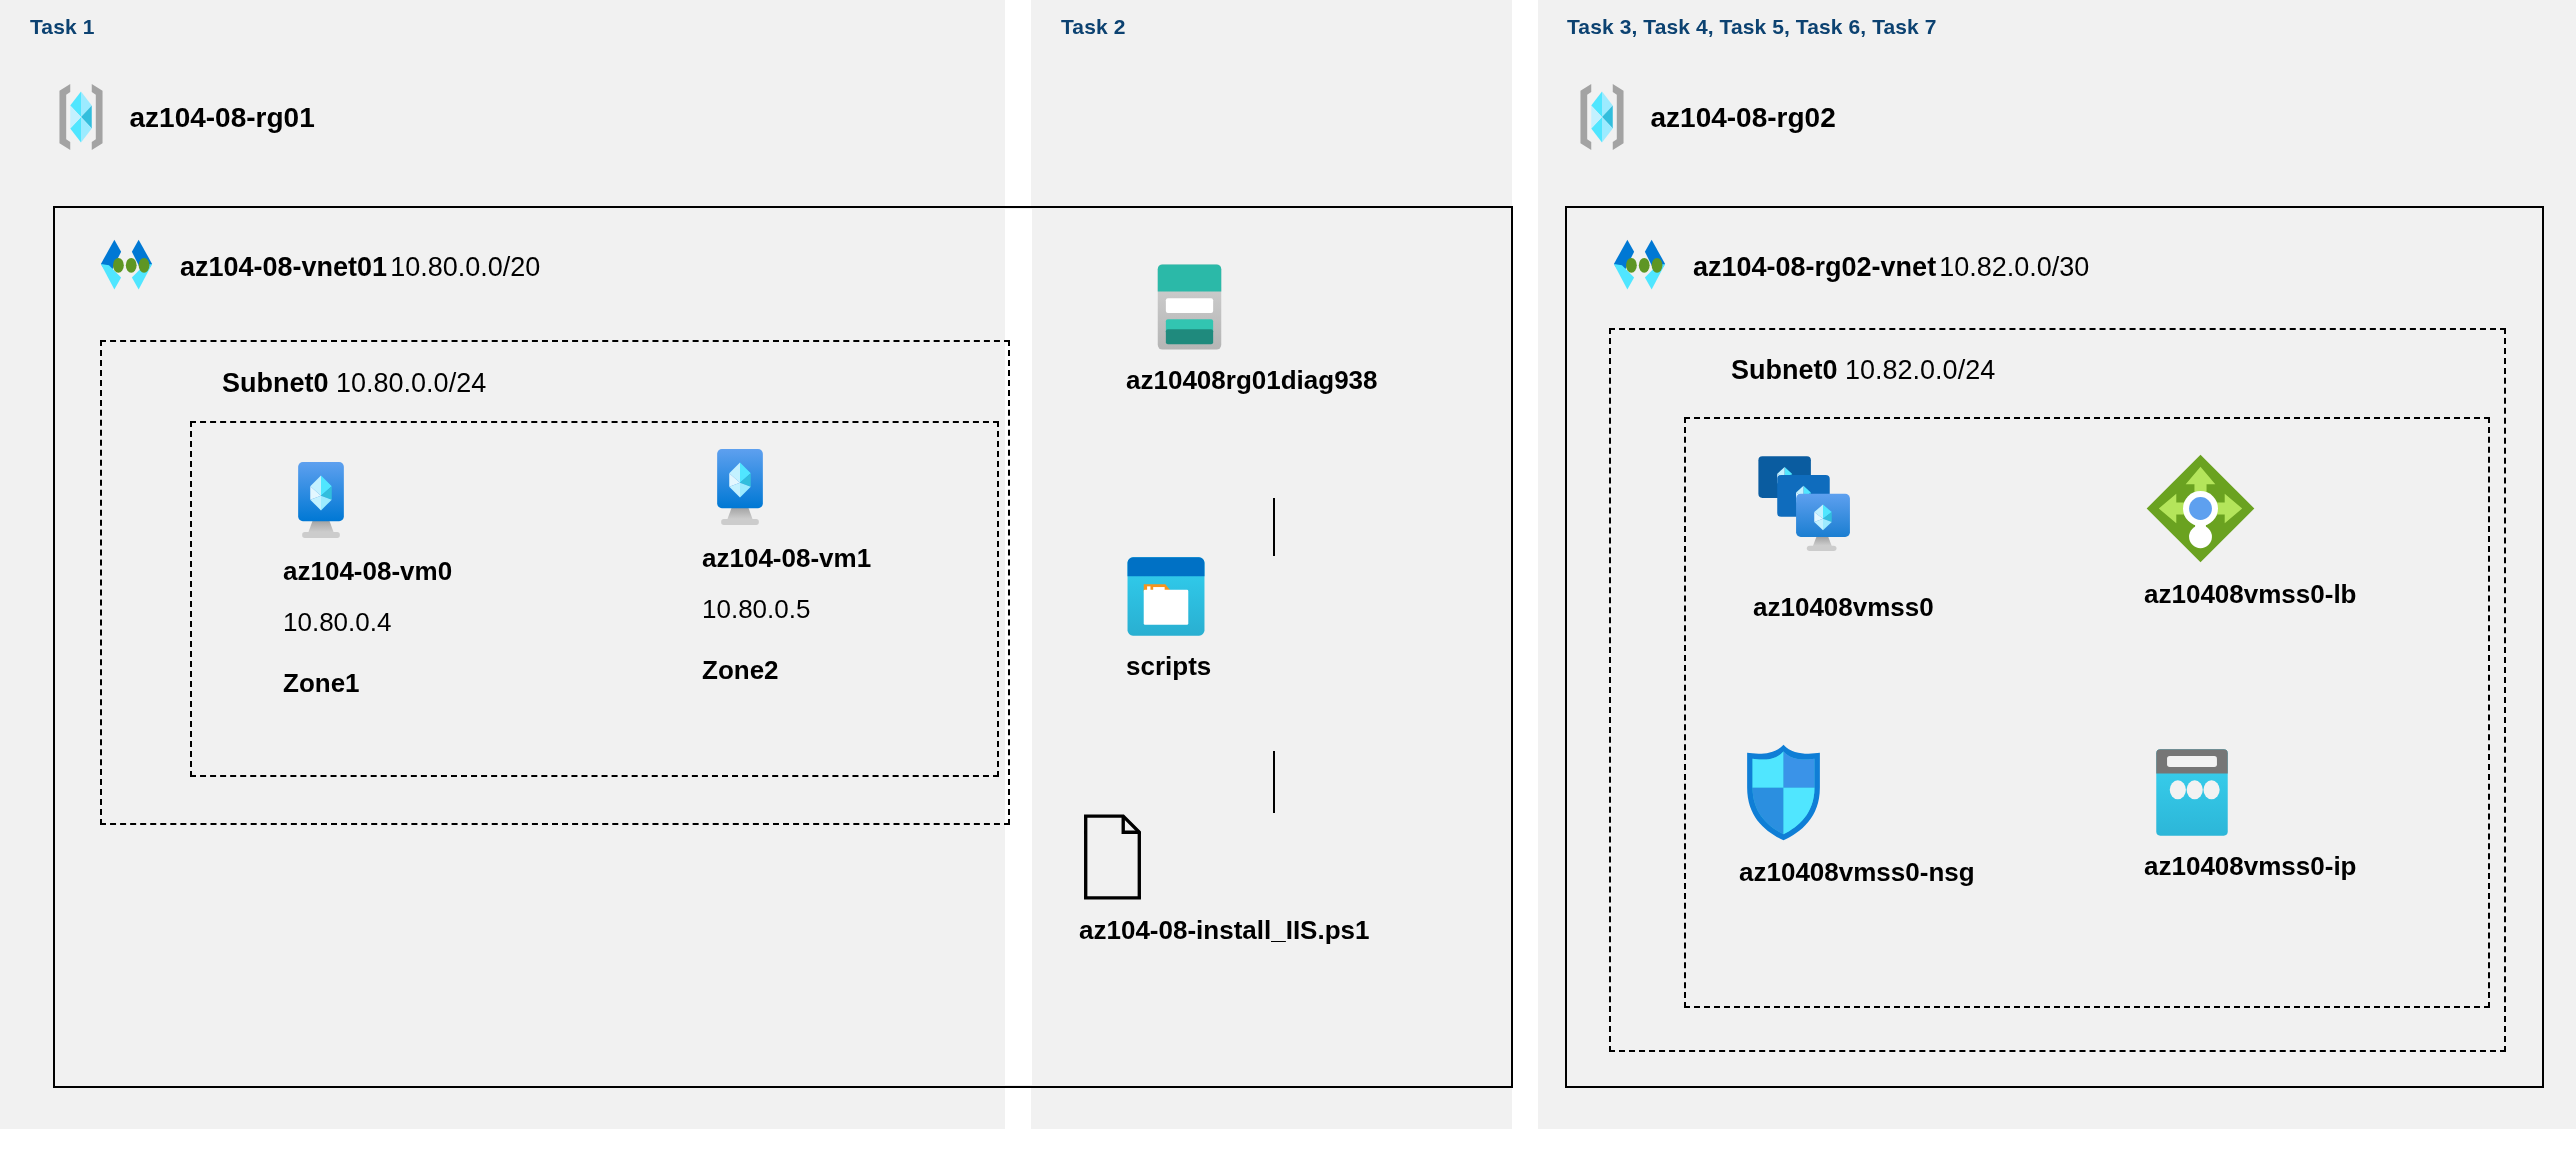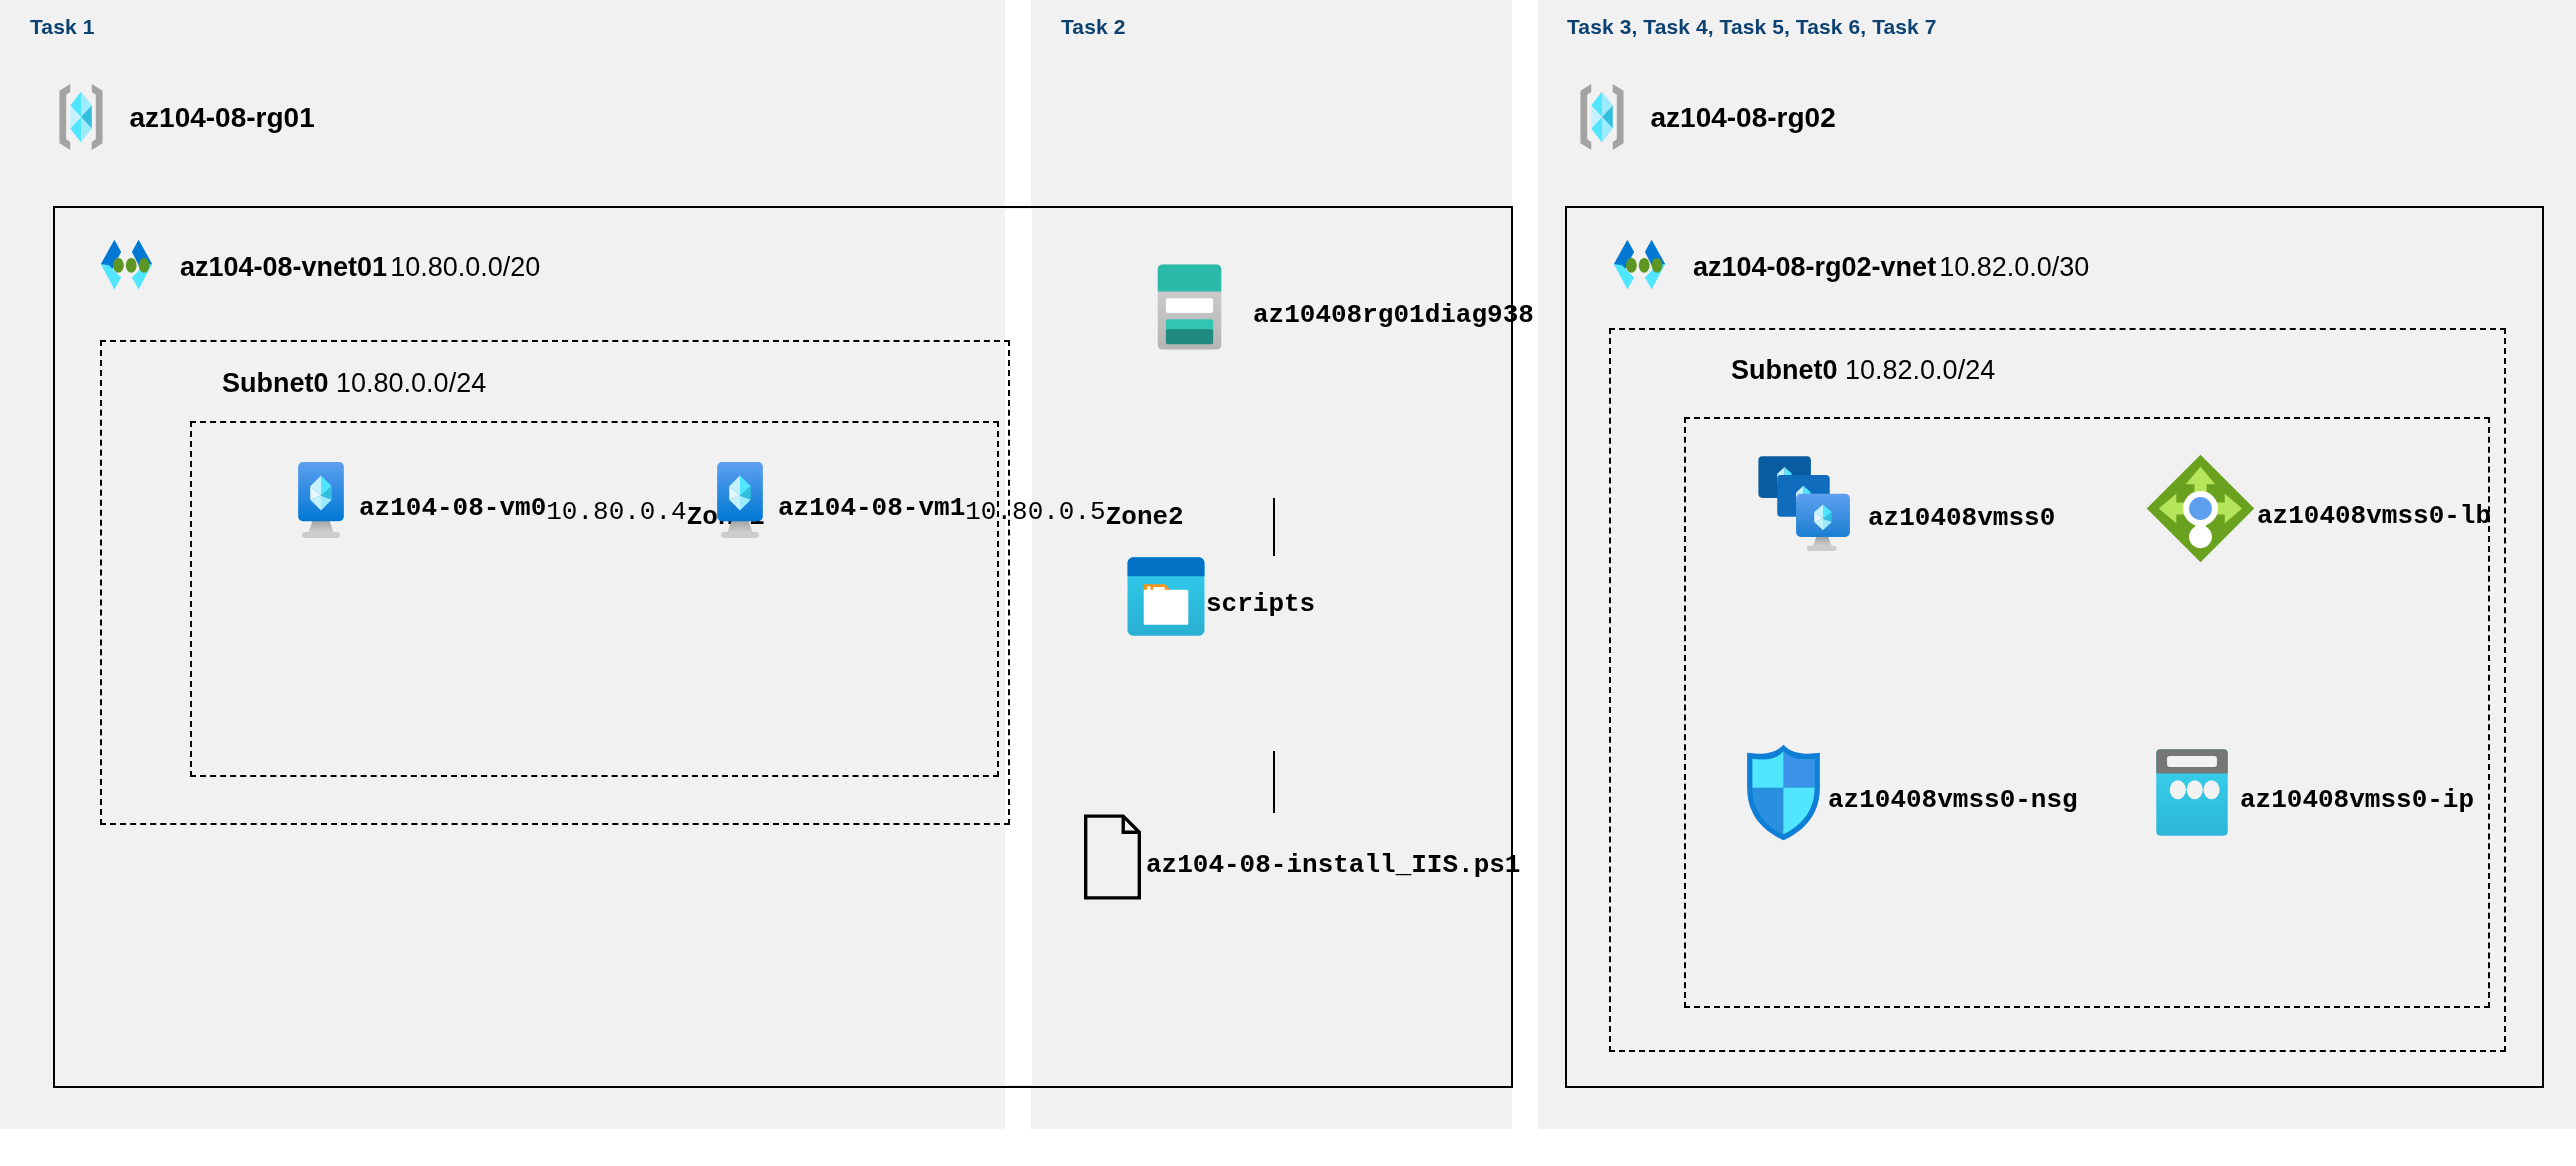--- a/index.html
+++ b/index.html
@@ -22,21 +22,21 @@
   .vnet-name{font-weight:bold;font-size:27px;white-space:nowrap;}
   .vnet-cidr{font-weight:normal;font-size:27px;white-space:nowrap;}
 
   
   .dashed-box{position:absolute;border:2.7px dashed #000;box-sizing:border-box;background:transparent;}
   .subnet-label{position:absolute;font-size:27px;white-space:nowrap;margin-left:20px;}
   .subnet-label b{font-weight:bold;}
   .subnet-label span{font-weight:normal;}
 
   
-  .node{position:absolute;display:flex;align-items:center;font-family:Liberation Mono, monospace;}
+  .node{position:absolute;display:flex;flex-direction:column;align-items:flex-start;}
   .node-icon{display:block;}
   .node-title{font-weight:bold;font-size:26px;white-space:nowrap;margin-top:12px;text-align:center;}
   .node-sub{font-weight:normal;font-size:26px;white-space:nowrap;margin-top:20px;text-align:center;}
   .node-zone{font-weight:bold;font-size:26px;white-space:nowrap;margin-top:30px;text-align:center;}
 
   .connector{position:absolute;background:#000;width:2px;}
 </style>
 </head>
 <body>
 
@@ -114,21 +114,21 @@
       <path d="M56 56 L72 62 L56 78 Z" fill="#9cebff"></path>
       <path d="M56 56 L40 62 L56 78 Z" fill="#c3f1ff"></path>
       <path d="M56 56 L40 42 L40 62 Z" fill="#e3f7ff"></path>
     </svg>
   </span>
   <span class="node-title">az104-08-vm0</span>
   <span class="node-sub">10.80.0.4</span>
   <span class="node-zone">Zone1</span>
 </div>
 
-<div class="node" style="left:702px;top:458px;width:202px;">
+<div class="node" style="left:702px;top:445px;width:202px;">
   <span class="node-icon">
     <svg width="76" height="84" viewBox="0 0 112 125">
       <defs>
         <linearGradient id="vmg1" x1="0" y1="0" x2="0" y2="1">
           <stop offset="0" stop-color="#5ea0ef"></stop>
             <stop offset="1" stop-color="#0078d4"></stop>
         </linearGradient>
         <linearGradient id="vms1" x1="0" y1="0" x2="0" y2="1">
           <stop offset="0" stop-color="#a0a0a0"></stop>
             <stop offset="1" stop-color="#d6d6d6"></stop>

